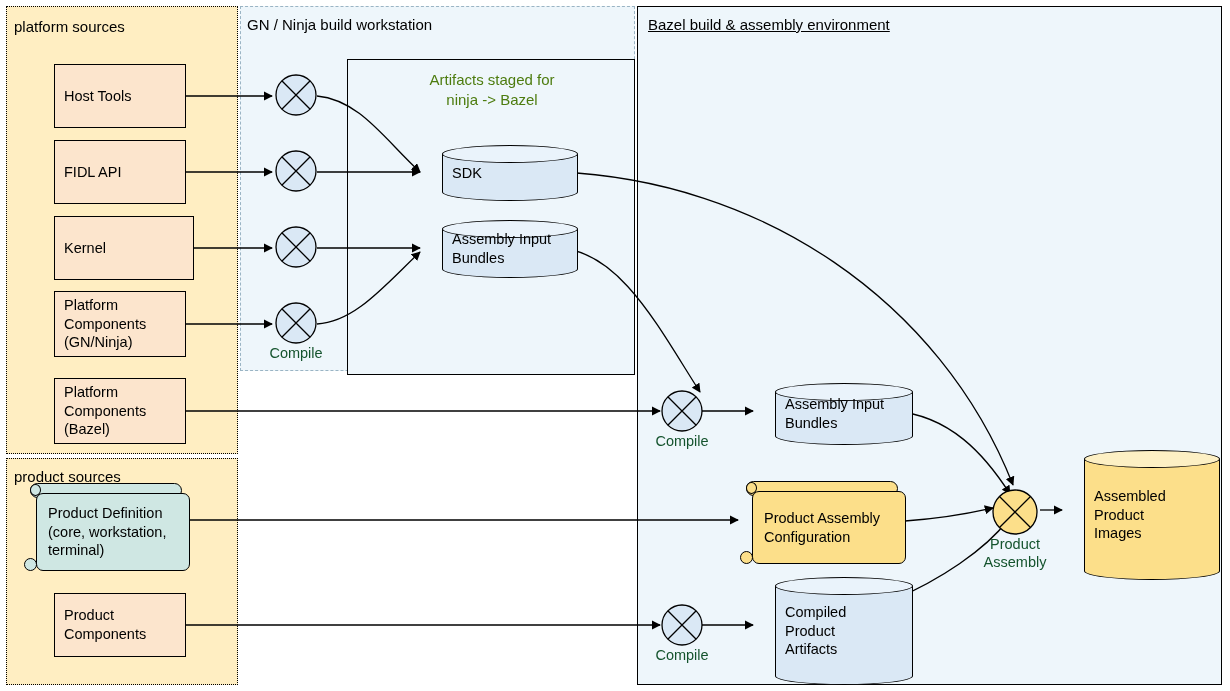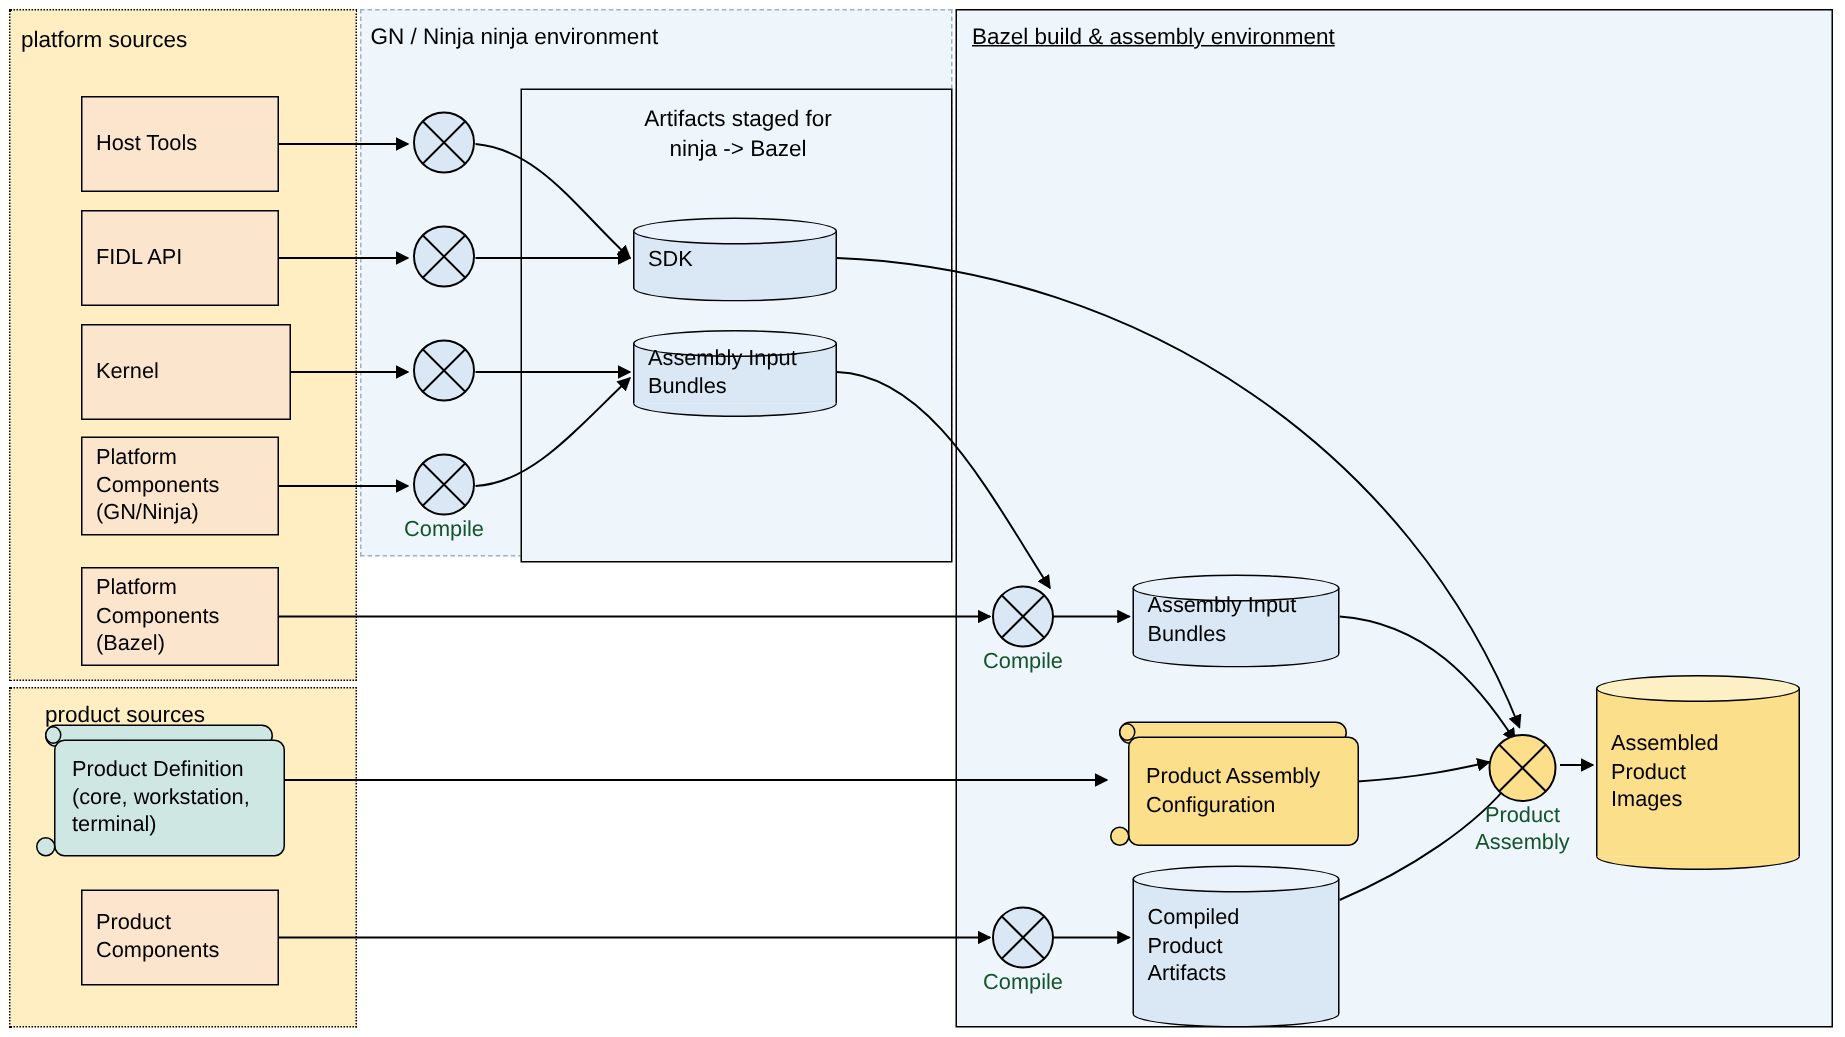--- a/index.html
+++ b/index.html
@@ -68,20 +68,21 @@
     font-size: 14.5px;
     line-height: 1.3;
     color: #000000;
     white-space: pre-line;
   }
   .box.peach { background: #fce5cd; }
   
   .cyl {
     position: absolute;
     box-sizing: border-box;
+    margin-left: 20px;
   }
   .cyl .body {
     position: absolute;
     left: 0;
     right: 0;
     top: 9px;
     bottom: 9px;
     border-left: 1px solid #000000;
     border-right: 1px solid #000000;
     background: var(--cyl-fill, #dae8f5);
@@ -200,40 +201,40 @@
     position: absolute;
     text-align: center;
     font-size: 14.5px;
     line-height: 1.25;
     color: #14532d;
     white-space: pre-line;
   }
   .free-label {
     position: absolute;
     font-size: 15px;
-    color: #000000;
+    color: #4d7c0f;
     text-align: center;
     line-height: 1.3;
     white-space: pre-line;
   }
 </style>
 </head>
 <body>
 
 <div id="canvas">
 
   <div class="panel platform-sources" style="left:6px; top:6px; width:232px; height:448px;"></div>
   <div class="panel product-sources" style="left:6px; top:458px; width:232px; height:227px;"></div>
   <div class="panel gn-ninja" style="left:240px; top:6px; width:395px; height:365px;"></div>
   <div class="panel bazel" style="left:637px; top:6px; width:585px; height:679px;"></div>
   <div class="panel artifacts" style="left:347px; top:59px; width:288px; height:316px;"></div>
 
   <div class="panel-label" style="left:14px; top:18px;">platform sources</div>
-  <div class="panel-label" style="left:30px; top:468px;">product sources</div>
-  <div class="panel-label" style="left:247px; top:16px;">GN / Ninja ninja environment</div>
+  <div class="panel-label" style="left:14px; top:468px;">product sources</div>
+  <div class="panel-label" style="left:247px; top:16px;">GN / Ninja build workstation</div>
   <div class="panel-label" style="left:648px; top:16px;text-decoration:underline;">Bazel build &amp; assembly environment</div>
   <div class="free-label" style="left:380px; top:70px; width:224px;">Artifacts staged for
 ninja -&gt; Bazel</div>
 
   <svg id="edges" viewBox="0 0 1230 691">
     <defs>
       <marker id="arrow" viewBox="0 0 10 10" refX="9" refY="5" markerWidth="7" markerHeight="7" orient="auto-start-reverse">
         <path d="M 0 0 L 10 5 L 0 10 z" fill="#000000"></path>
       </marker>
     </defs>

